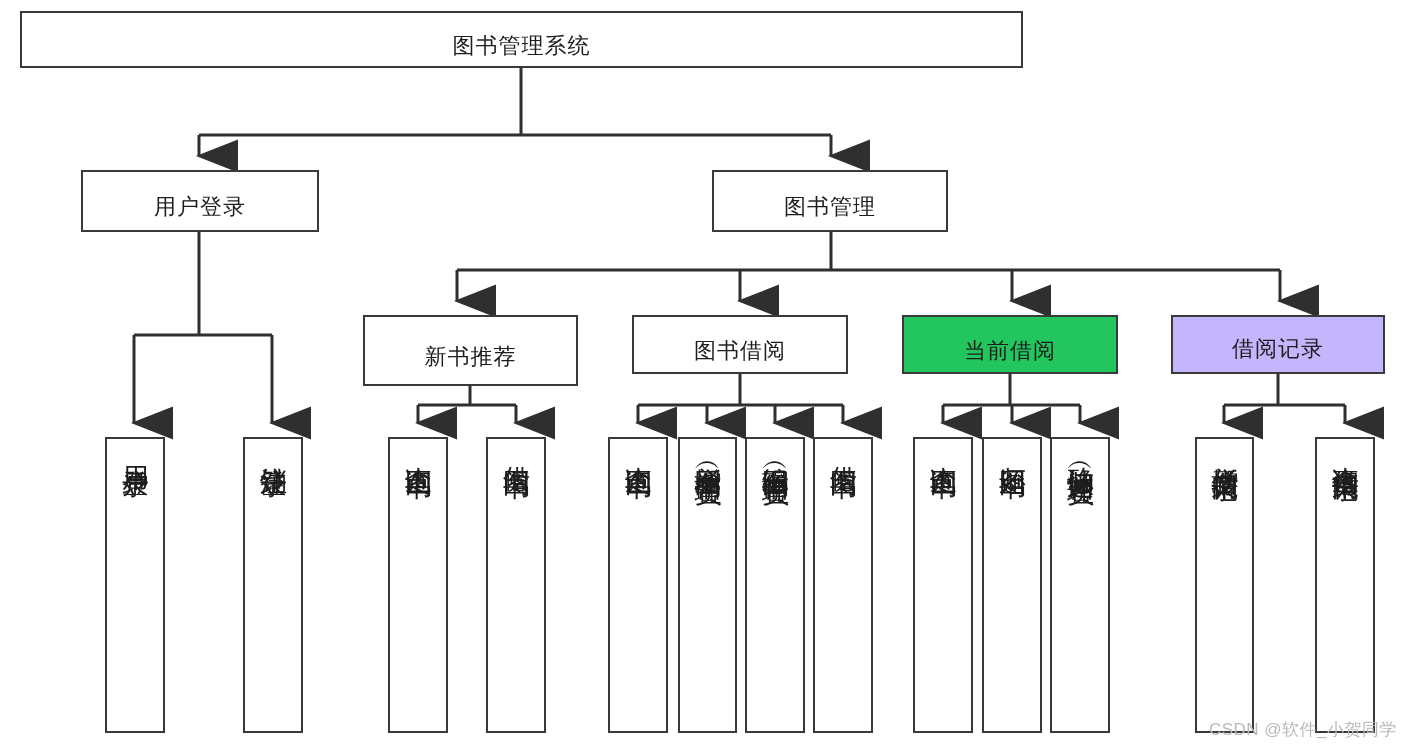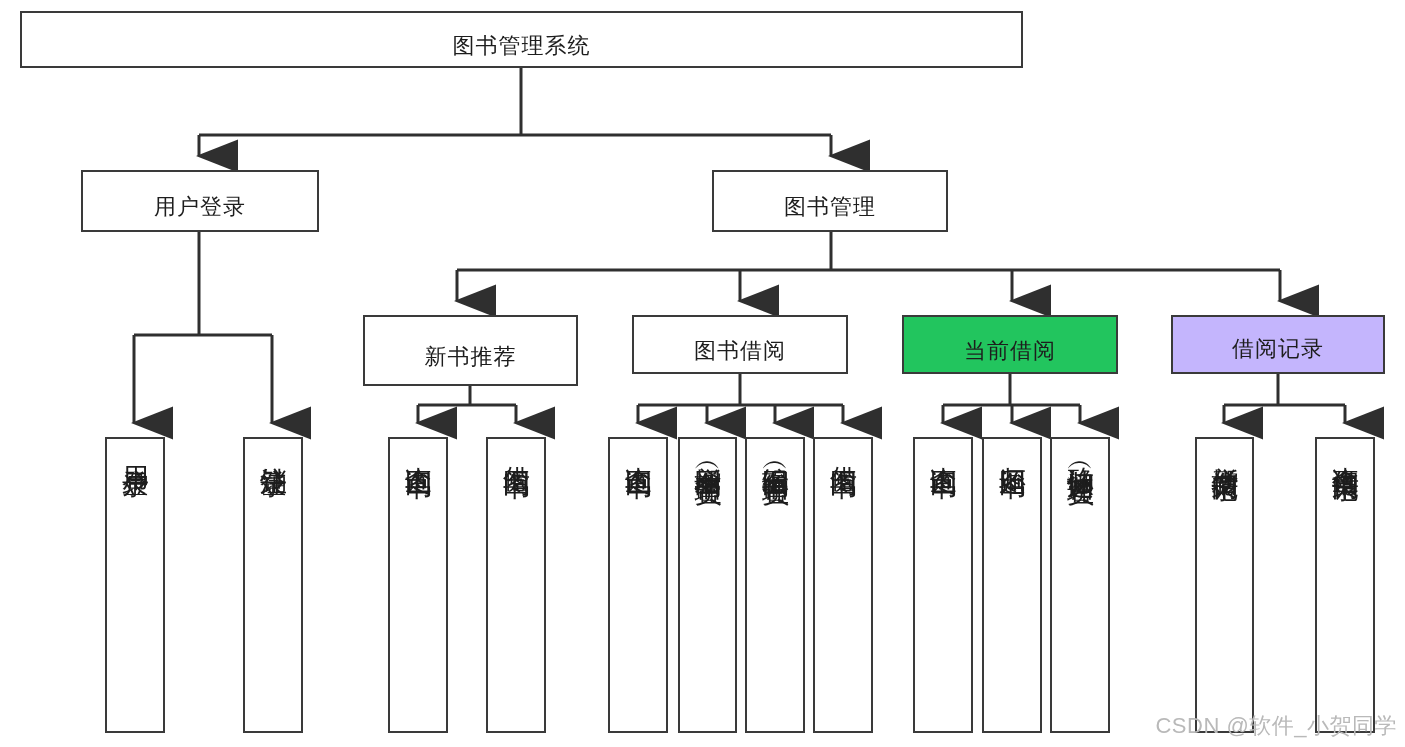--- a/index.html
+++ b/index.html
@@ -53,21 +53,21 @@
     font-size:27px;
     line-height:1.0;
     letter-spacing:2px;
     white-space:nowrap;
     text-align:left;
   }
   #watermark{
     position:absolute;
     right:8px;
     bottom:6px;
-    font-size:22px;
+    font-size:17px;
     color:#b9b9b9;
     letter-spacing:0.5px;
     z-index:5;
     white-space:nowrap;
     font-family:"Liberation Sans","DejaVu Sans",sans-serif;
   }
 </style>
 </head>
 <body style="background: rgb(255, 255, 255);">
 

